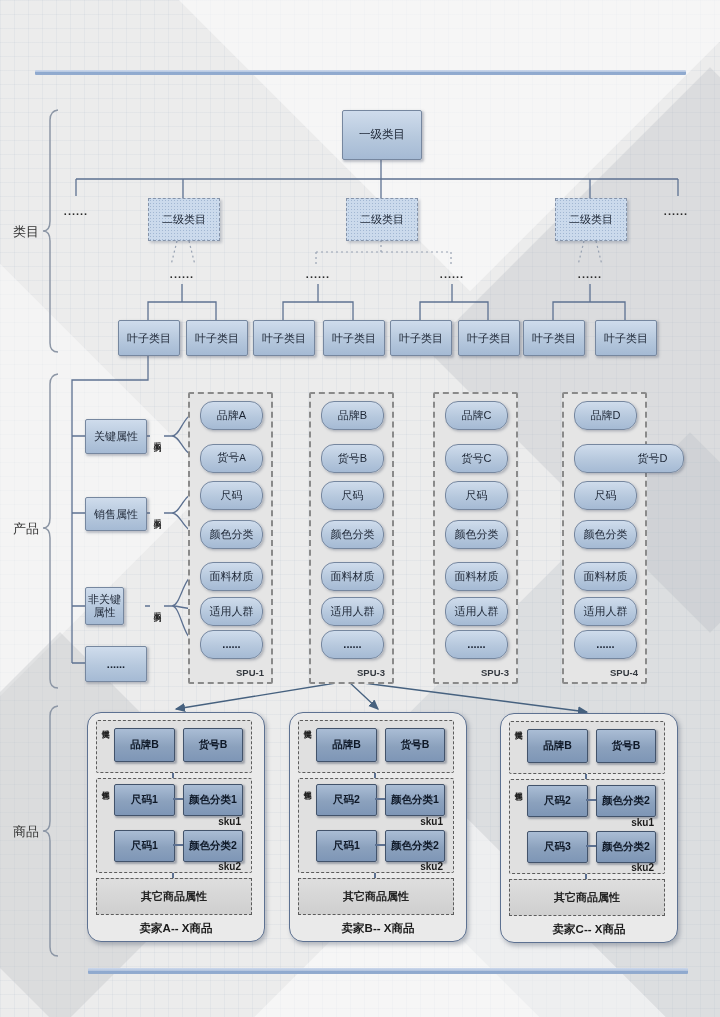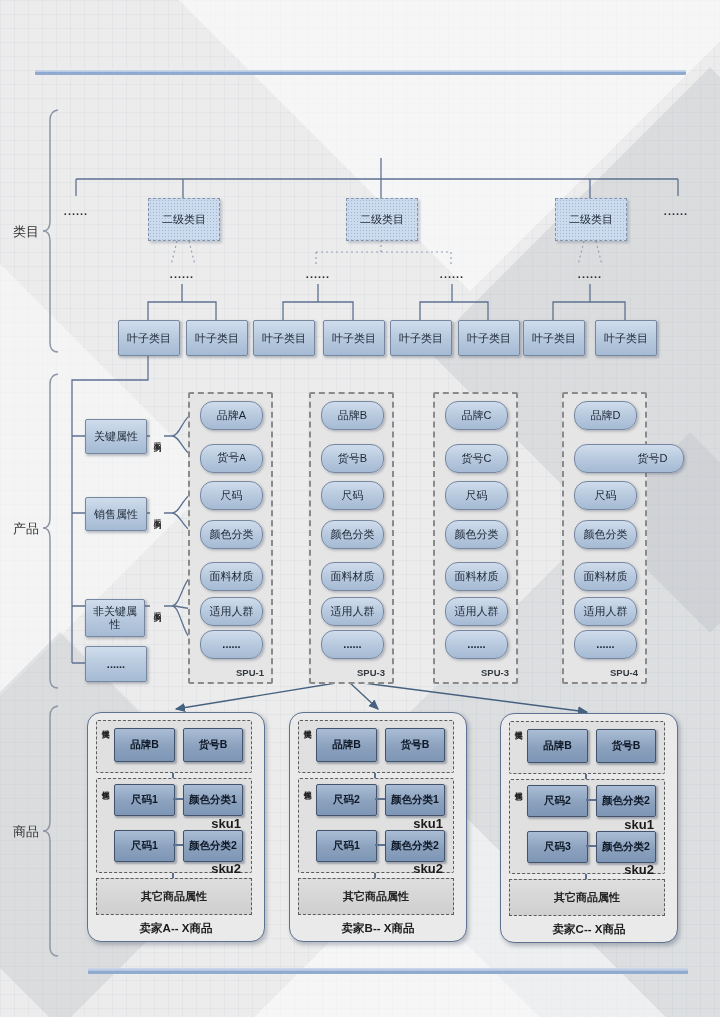--- a/index.html
+++ b/index.html
@@ -56,21 +56,21 @@
     position:absolute;font-size:8px;color:#1d1d1d;line-height:1.35;
     writing-mode:vertical-rl;text-orientation:upright;
   }
   .skubox{
     position:absolute;display:flex;align-items:center;justify-content:center;
     background:linear-gradient(180deg,#aabdd5 0%,#8ba1bd 55%,#7e96b6 100%);
     border:1px solid #42536b;border-radius:2px;
     box-shadow:1.5px 1.5px 2px rgba(60,70,90,.4);
     font-size:10.5px;font-weight:bold;color:#0e1827;
   }
-  .skutag{position:absolute;font-size:13px;font-weight:bold;color:#1a1a1a;text-align:right;}
+  .skutag{position:absolute;font-size:10px;font-weight:bold;color:#1a1a1a;text-align:right;}
   .otherbox{
     position:absolute;left:8px;width:156px;display:flex;align-items:center;justify-content:center;
     background:linear-gradient(180deg,#dedede,#cfcfcf);
     border:1.4px dashed #5c5c5c;font-size:11px;font-weight:bold;color:#222;box-sizing:border-box;
   }
   .sellername{position:absolute;left:0;width:100%;text-align:center;font-size:11.5px;font-weight:bold;color:#1a1a1a;}
   .conn{position:absolute;background:#5d7191;}
 </style>
 </head>
 <body>
@@ -135,20 +135,21 @@
     <circle cx="348" cy="681" r="3" fill="#46617f"></circle>
   </svg>
 
   <div class="abs rule" style="left:35px;top:70px;width:651px;height:5px;"></div>
   <div class="abs rule" style="left:88px;top:968px;width:600px;height:6px;"></div>
 
   <div class="abs seclabel" style="left:13px;top:223px;">类目</div>
   <div class="abs seclabel" style="left:13px;top:520px;">产品</div>
   <div class="abs seclabel" style="left:13px;top:823px;">商品</div>
 
+  <div class="abs box" style="left:342px;top:110px;width:78px;height:48px;font-size:11.5px;">一级类目</div>
 
   <div class="abs box2" style="left:148px;top:198px;width:70px;height:41px;">二级类目</div>
   <div class="abs box2" style="left:346px;top:198px;width:70px;height:41px;">二级类目</div>
   <div class="abs box2" style="left:555px;top:198px;width:70px;height:41px;">二级类目</div>
 
   <div class="abs dots" style="left:58px;top:205px;width:36px;">......</div>
   <div class="abs dots" style="left:658px;top:205px;width:36px;">......</div>
 
   <div class="abs dots" style="left:164px;top:268px;width:36px;">......</div>
   <div class="abs dots" style="left:300px;top:268px;width:36px;">......</div>
@@ -159,21 +160,21 @@
   <div class="abs box" style="left:186px;top:320px;width:60px;height:34px;">叶子类目</div>
   <div class="abs box" style="left:253px;top:320px;width:60px;height:34px;">叶子类目</div>
   <div class="abs box" style="left:323px;top:320px;width:60px;height:34px;">叶子类目</div>
   <div class="abs box" style="left:390px;top:320px;width:60px;height:34px;">叶子类目</div>
   <div class="abs box" style="left:458px;top:320px;width:60px;height:34px;">叶子类目</div>
   <div class="abs box" style="left:523px;top:320px;width:60px;height:34px;">叶子类目</div>
   <div class="abs box" style="left:595px;top:320px;width:60px;height:34px;">叶子类目</div>
 
   <div class="abs box" style="left:85px;top:419px;width:60px;height:33px;">关键属性</div>
   <div class="abs box" style="left:85px;top:497px;width:60px;height:32px;">销售属性</div>
-  <div class="abs box" style="left:85px;top:587px;width:60px;height:38px;padding:16px 2px;box-sizing:border-box;margin-top:12px;">非关键属性</div>
+  <div class="abs box" style="left:85px;top:587px;width:39px;height:38px;padding:16px 2px;box-sizing:border-box;">非关键属性</div>
   <div class="abs box" style="left:85px;top:646px;width:60px;height:34px;font-weight:bold;">......</div>
 
   <div class="abs note" style="left:150px;top:410px;height:54px;">服装为例</div>
   <div class="abs note" style="left:150px;top:487px;height:54px;">服装为例</div>
   <div class="abs note" style="left:150px;top:580px;height:54px;">服装为例</div>
 
   <div class="abs spucol" style="left:188px;top:392px;width:81px;height:288px;">
     <div class="box spuitem" style="top:7px;">品牌A</div>
     <div class="box spuitem" style="top:50px;font-family:Liberation Mono, monospace;">货号A</div>
     <div class="box spuitem" style="top:87px;">尺码</div>

